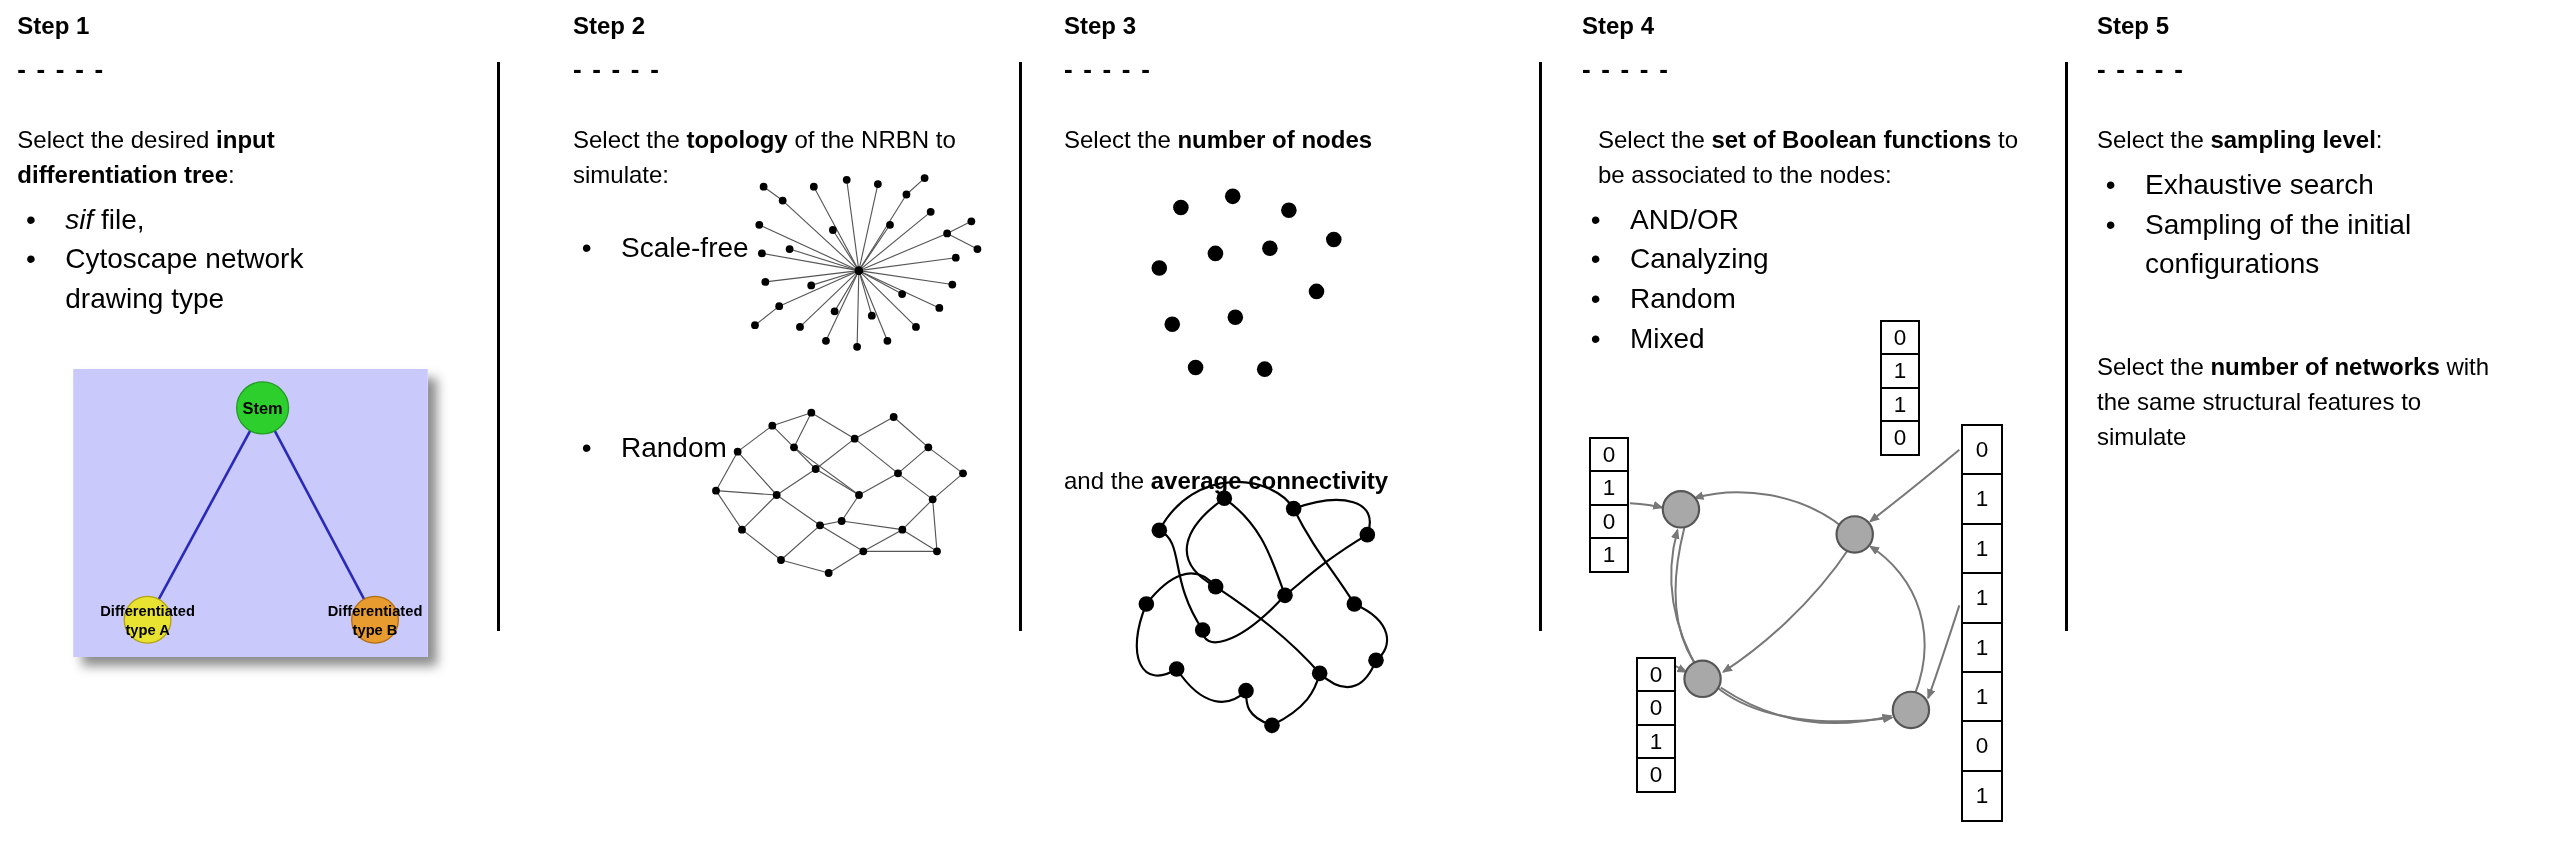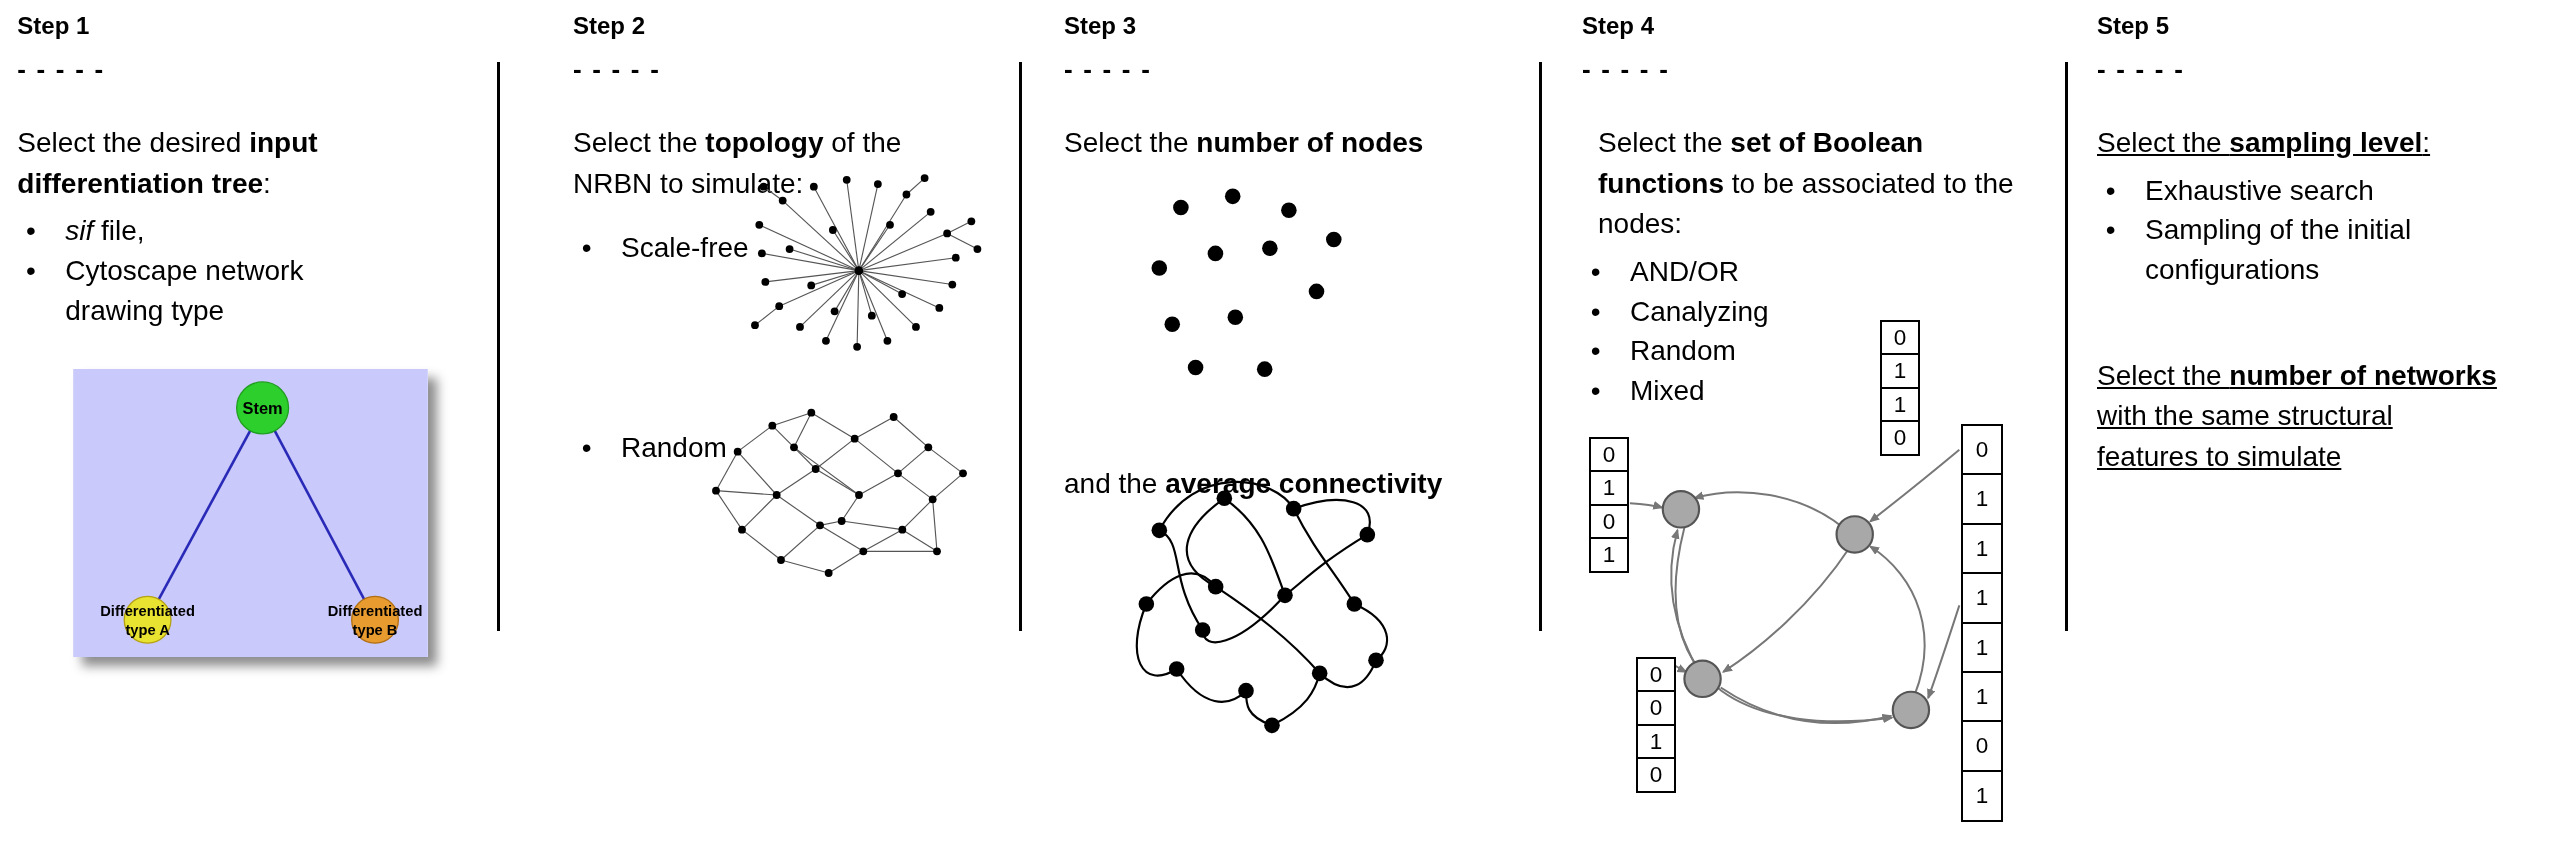--- a/index.html
+++ b/index.html
@@ -12,22 +12,22 @@
   #col1 { left:17.3px;   width:481px; }
   #col2 { left:573px;  width:460px; }
   #col3 { left:1064px; width:467px; }
   #col4 { left:1582px; width:478px; }
   #col5 { left:2097px; width:474px; }
   .divider { position:absolute; top:62px; height:569px; width:2.6px; background:#000; }
   #div1 { left:497px; } #div2 { left:1019px; } #div3 { left:1539px; } #div4 { left:2065px; }
 
   .step-title { font-size:24px; font-weight:bold; margin-top:12px; }
   .dashes { font-size:26px; font-weight:bold; letter-spacing:1.7px; margin-top:14px; }
-  .para { font-size:28px; line-height:1.45; margin-top:38px; }
-  .w430 { width:372px; } .w450 { width:389px; } .w520 { width:450px;margin-left:16px; } .w470 { width:407px;text-decoration:underline; } .w465 { width:402px; }
+  .para { font-size:24px; line-height:1.45; margin-top:38px; }
+  .w430 { width:372px; } .w450 { width:389px; } .w520 { width:450px;margin-left:16px; } .w470 { width:407px; } .w465 { width:402px; }
   .bullets { margin-top:7px; }
   .brow { display:flex; font-size:28px; line-height:1.42; }
   .bglyph { width:48px; padding-left:8.7px; flex:none; }
   .btext { display:block; }
   .bw340 { width:294px; } .bw420 { width:363px; }
   .abs { position:absolute; }
 
   
   #tree-fig { left:56px; top:369px; width:355px; height:288px;
               box-shadow:8.7px 8.7px 10.4px rgba(0,0,0,0.45); }
@@ -50,21 +50,21 @@
   .tcell { width:40px; height:36px; background:#fff; border:2.6px solid #000;
            display:flex; align-items:center; justify-content:center; font-size:22.5px; }
   .tcell + .tcell { margin-top:-2.6px; }
   .rt .tcell { width:42px; height:52px; }
   #tt-left { left:7px;  top:117px; }
   #tt-top  { left:298px; top:0; }
   #tt-bl   { left:54px; top:337px; }
   #tt-right{ left:379px; top:104px; }
 
   
-  #s5-second { margin-top:66px;text-decoration:underline; }
+  #s5-second { margin-top:66px; }
 
   svg text { font-family:"Liberation Sans", sans-serif; }
 </style>
 </head>
 <body>
 
 <div class="col" id="col1">
   <div class="step-title">Step 1</div>
   <div class="dashes">- - - - -</div>
   <p class="para w430"><span>Select the desired </span><b>input differentiation tree</b><span>:</span></p>

